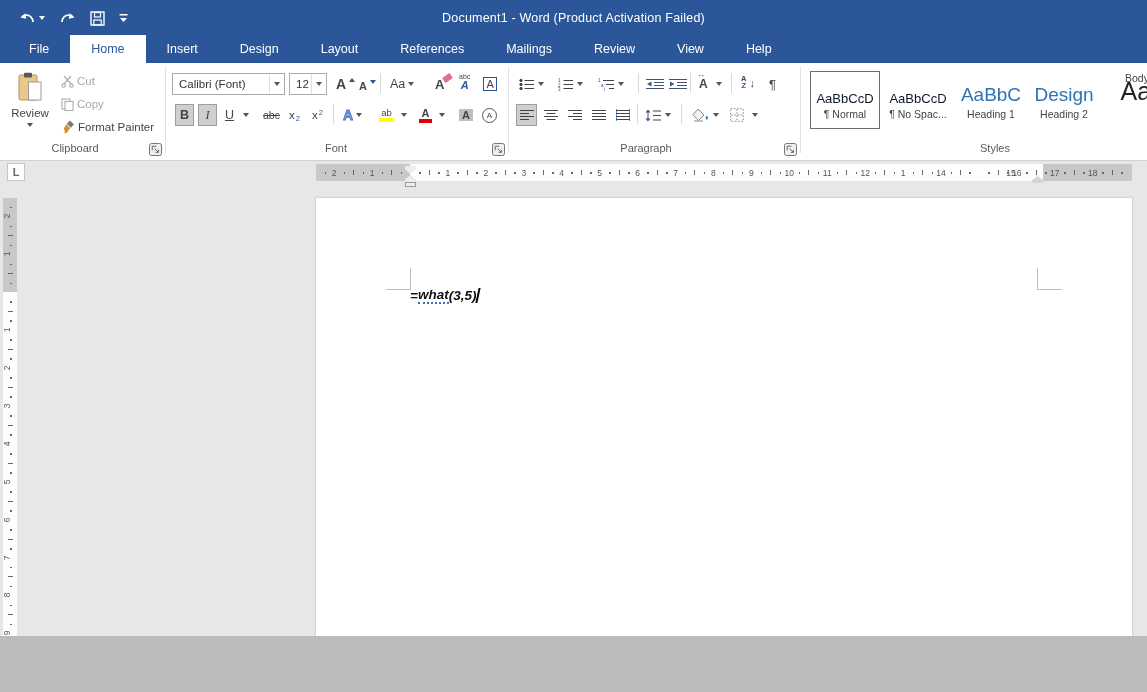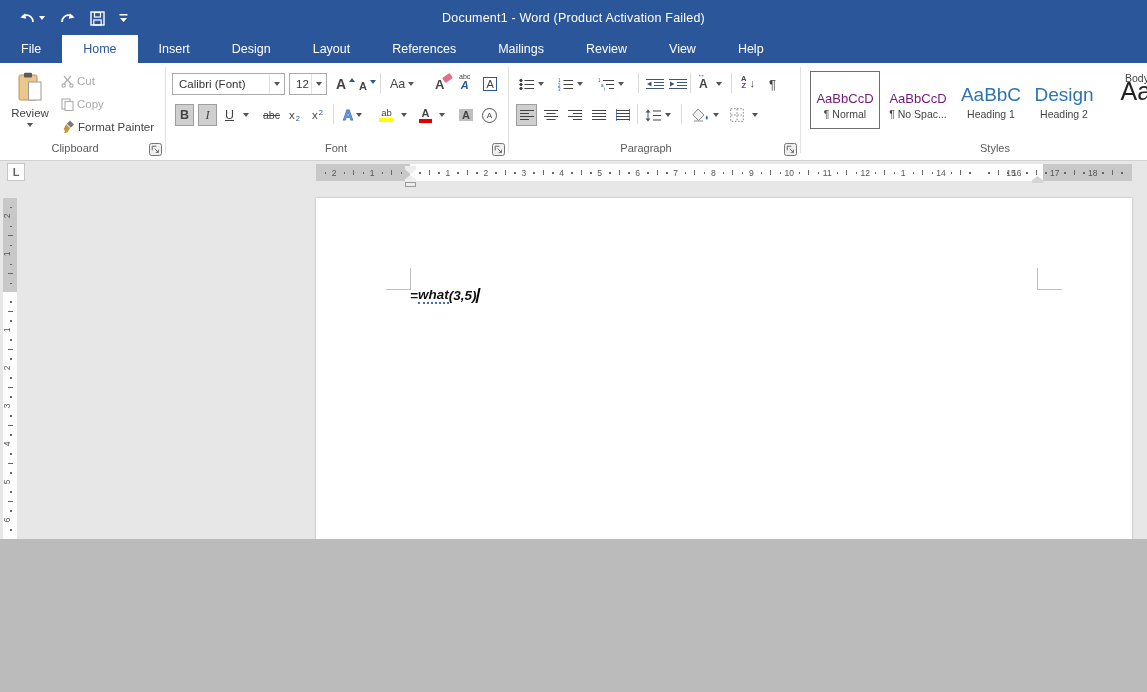--- a/index.html
+++ b/index.html
@@ -1,30 +1,30 @@
 <!DOCTYPE html>
 <html><head>
 <meta charset="utf-8">
 <style>
   * { margin:0; padding:0; box-sizing:border-box; }
   html,body { background:#bbb; }
   #app {
-    position:relative; width:1147px; height:539px; overflow:hidden;
+    position:relative; width:1147px; height:636px; overflow:hidden;
     background:#E7E7E7; font-family:"Liberation Sans", sans-serif;
     -webkit-font-smoothing:antialiased;
   }
   
   .titlebar { position:absolute; left:0; top:0; width:1147px; height:35px; background:#2B579A; }
   .qat { position:absolute; left:14px; top:4px; height:28px; display:flex; align-items:center; gap:4px; }
   .qbtn { background:none; border:none; display:flex; align-items:center; padding:3px 5px; cursor:default; }
   .title { position:absolute; left:0; top:0; width:100%; height:35px; display:flex; align-items:center; justify-content:center;
            color:#fff; font-size:12.5px; letter-spacing:.2px; }
   
   .tabrow { position:absolute; left:0; top:35px; width:1147px; height:28px; background:#2B579A; }
-  #tabs { position:absolute; left:0; top:0; height:28px; display:flex; }
+  #tabs { position:absolute; left:8px; top:0; height:28px; display:flex; }
   .tab { height:28px; padding:0 21px; display:flex; align-items:center; color:#fff; font-size:12.5px; cursor:default; }
   .tab.active { background:#fff; color:#2B579A; }
   .tellme { position:absolute; left:632px; top:0; height:28px; display:flex; align-items:center; gap:8px; color:#fff; font-size:12.5px; }
   
   .ribbon { position:absolute; left:0; top:63px; width:1147px; height:98px; background:#fff; border-bottom:1px solid #D2D2D2; }
   .gsep { position:absolute; top:4px; height:86px; width:1px; background:#E2E2E2; }
   .glabel { position:absolute; top:79px; font-size:11px; color:#5A5A5A; text-align:center; }
   .launcher { position:absolute; top:80px; width:13px; height:13px; display:flex; align-items:center; justify-content:center; cursor:default; }
   .rbtn { position:absolute; display:flex; align-items:center; gap:3px; height:22px; background:none; border:1px solid transparent;
           font-size:11.5px; color:#444; cursor:default; padding:0 2px; }
@@ -39,21 +39,21 @@
   .bar-under { display:block; height:4px; margin-top:0px; }
   .stack { display:flex; flex-direction:column; align-items:center; line-height:1; }
   
   .pastebtn { position:absolute; left:6px; top:5px; width:48px; height:74px; display:flex; flex-direction:column; align-items:center;
               border:1px solid transparent; background:none; font-size:11.5px; color:#444; cursor:default; }
   
   .stylecard { position:absolute; top:0; width:70px; height:58px; border:1px solid transparent; display:flex; flex-direction:column;
                align-items:center; overflow:hidden; background:none; cursor:default; }
   .stylecard.selected { border:1px solid #6E6E6E; box-shadow:inset 0 0 0 2px #fff; background:#fff; }
   .sprev { height:36px; display:flex; align-items:flex-end; padding-bottom:2px; white-space:nowrap; overflow:hidden; width:66px; justify-content:center; }
-  .sprev.normal { font-size:13px; color:#701a75; }
+  .sprev.normal { font-size:13px; color:#0f172a; }
   .sprev.heading { font-size:19px; color:#2E74B5; }
   .sprev.title { font-size:25px; color:#222; }
   .sname { font-size:10.5px; color:#444; white-space:nowrap; }
   
   .docwrap { position:absolute; left:0; top:161px; width:1147px; height:531px; background:#E7E7E7; }
   .tabsel { position:absolute; left:7px; top:2px; width:18px; height:18px; background:#FDFDFD; border:1px solid #C6C6C6;
             display:flex; align-items:center; justify-content:center; font-size:11px; font-weight:bold; color:#666; cursor:default; }
   #hruler { position:absolute; left:316px; top:3px; width:816px; height:17px; background:#C8C8C8; }
   #hruler .white { position:absolute; left:94px; top:0; width:633px; height:17px; background:#FDFDFD; }
   .rnum { position:absolute; top:4px; font-size:8.5px; color:#555; width:10px; text-align:center; }

